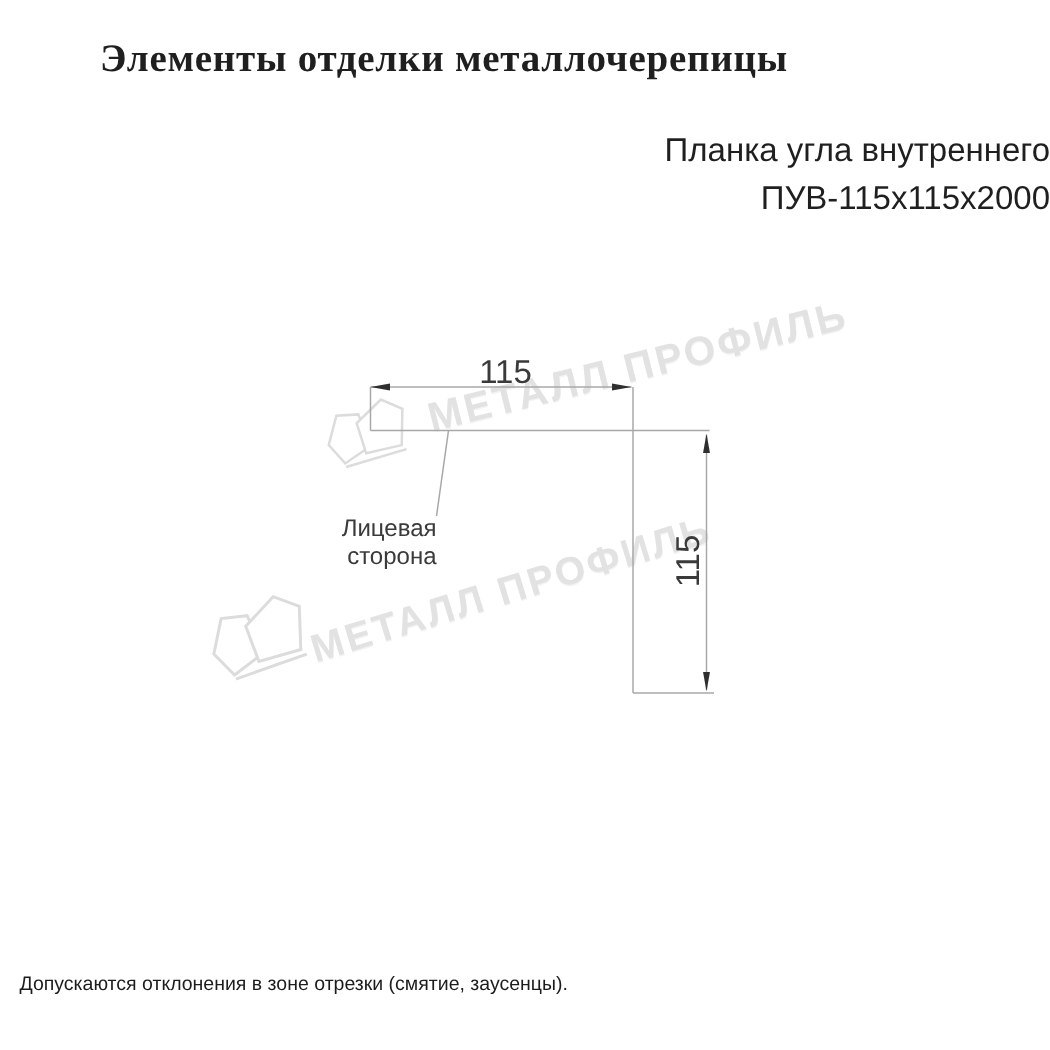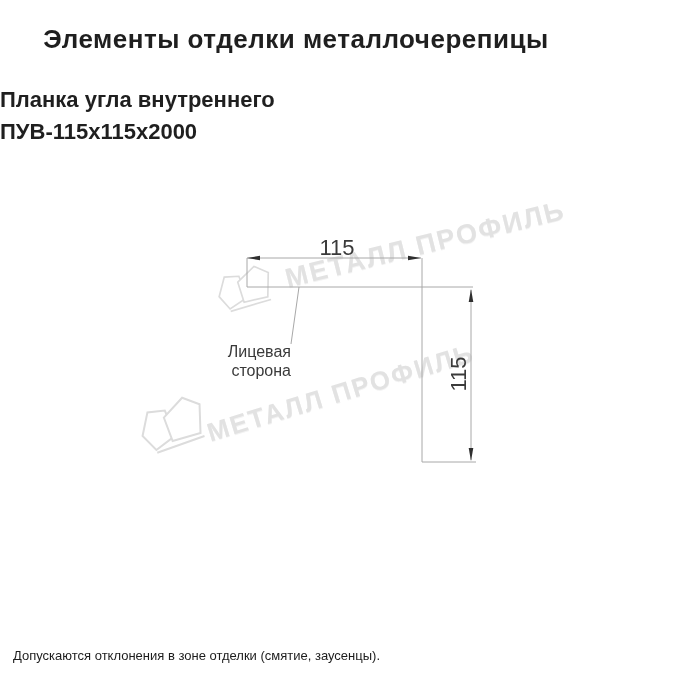--- a/index.html
+++ b/index.html
@@ -11,25 +11,26 @@
     overflow: hidden;
   }
   .page { position: absolute; inset: 0; }
 
   
   .title {
     position: absolute; left: 0; top: 24px; width: 592px;
     text-align: center;
     font-size: 26px; font-weight: bold; color: #1f1f1f;
     letter-spacing: 0.5px;
+    font-family: Liberation Serif, serif;
   }
   .subtitle {
     position: absolute; left: 0; width: 700px;
-    text-align: left;
-    font-size: 22px; font-weight: bold; color: #1f1f1f;
+    text-align: right;
+    font-size: 22px; font-weight: normal; color: #1f1f1f;
   }
   .s1 { top: 87px; }
   .s2 { top: 119px; }
 
   
   .wm-text {
     position: absolute;
     font-size: 27px; font-weight: bold;
     letter-spacing: 2px;
     color: #e2e2e2;
@@ -107,16 +108,16 @@
       <text x="337" y="255" text-anchor="middle">115</text>
       <text transform="translate(466 374) rotate(-90)" text-anchor="middle">115</text>
     </g>
     <g class="face-label">
       <text x="291" y="357" text-anchor="end">Лицевая</text>
       <text x="291" y="376" text-anchor="end">сторона</text>
     </g>
   </svg>
 
   <div class="notes">
-    <div>Допускаются отклонения в зоне отделки (смятие, заусенцы).</div>
+    <div>Допускаются отклонения в зоне отрезки (смятие, заусенцы).</div>
   </div>
 
 </div>
 
 </body></html>

